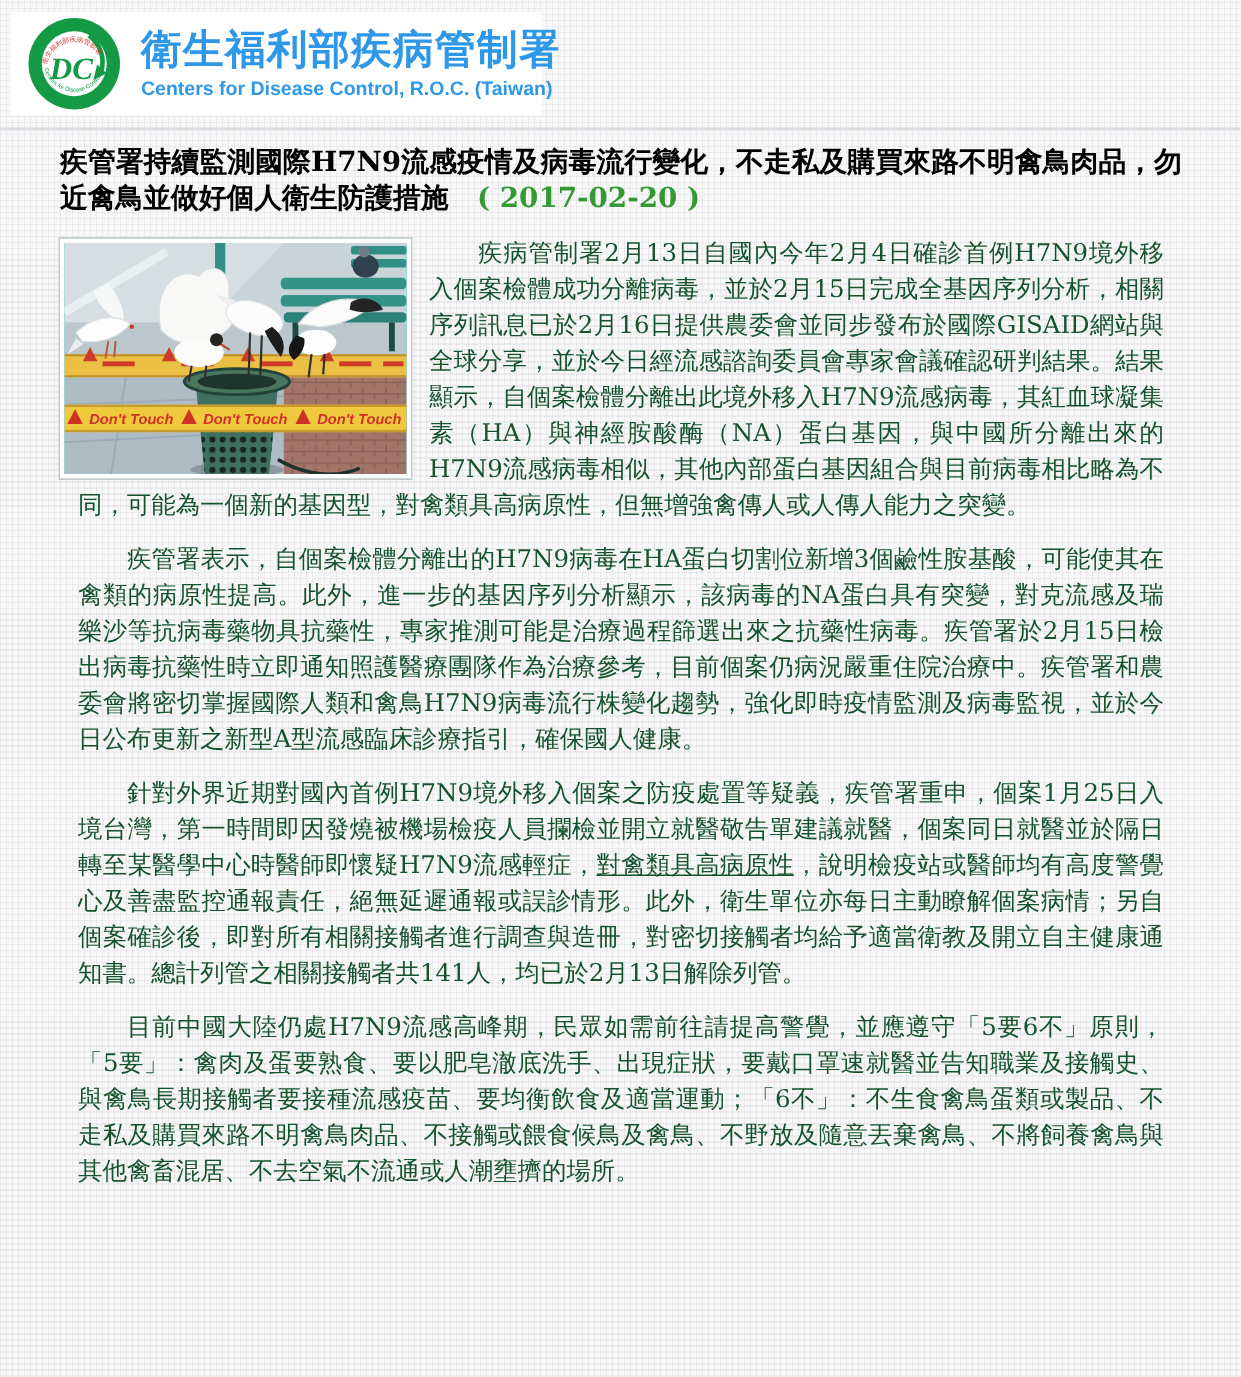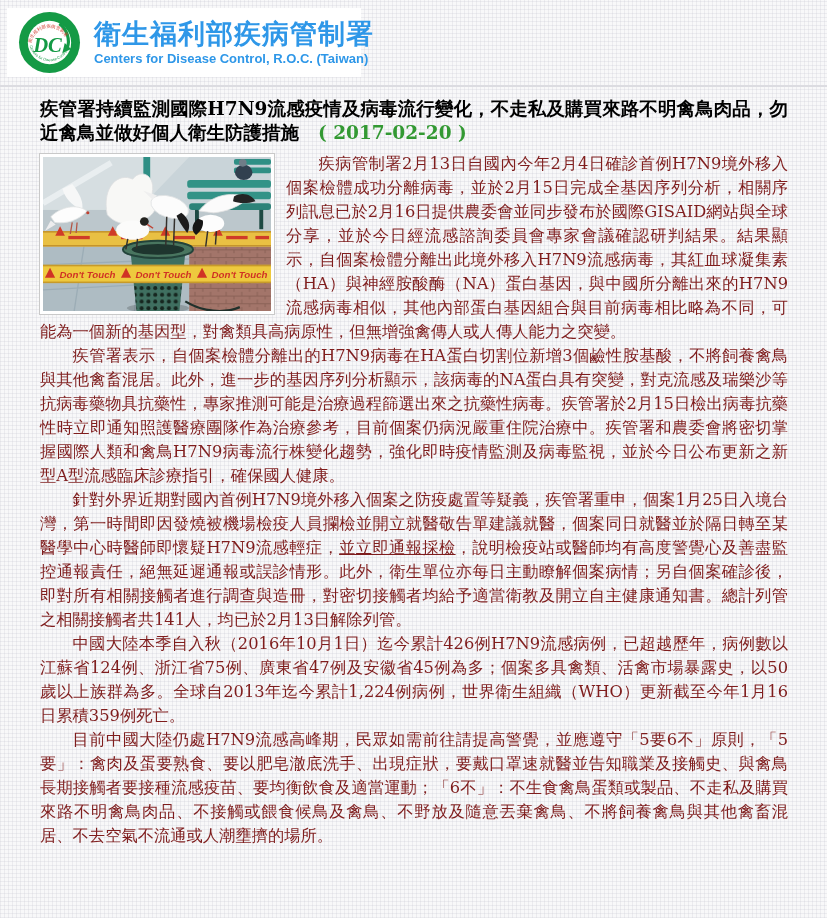--- a/index.html
+++ b/index.html
@@ -34,22 +34,22 @@
   }
   .date{color:#339933;font-weight:bold;margin-left:19px;white-space:nowrap;}
   .article-body{color:#000;}
   figure.photo{
     float:left;margin:2px 12px 4px 0;padding:0;
     width:228px;height:154px;border:3px solid #ffffff;outline:1px solid #c9c9c9;
     background:#14b8a6;
   }
   figure.photo svg{display:block;}
   p.para{
-    margin:0;padding:0;text-indent:2em;text-align:justify;
-    font-size:16.3px;line-height:24px;color:#7f1d1d;
+    margin:12px;padding:0;text-indent:2em;text-align:justify;
+    font-size:16.3px;line-height:24px;color:#14532d;
   }
   .u{text-decoration:underline;}
 </style>
 </head>
 <body>
 
 <div class="page">
 
   <header>
     <div class="header-band">
@@ -189,20 +189,19 @@
               <path d="M159,64 C152,70 152,77 157,81 C163,77 165,70 164,66 Z" fill="#161616"></path>
               <path d="M169,77 L167,93 M178,77 L177,91" stroke="#33302c" stroke-width="1.5"></path>
             </g>
           </g>
 
           <path d="M146,150 C164,161 186,163 202,156" stroke="#20302b" stroke-width="2.4" fill="none"></path>
         </svg>
       </figure>
 
     <p class="para"><span>疾病管制署2月13日自國內今年2月4日確診首例H7N9境外移入個案檢體成功分離病毒，並於2月15日完成全基因序列分析，相關序列訊息已於2月16日提供農委會並同步發布於國際GISAID網站與全球分享，並於今日經流感諮詢委員會專家會議確認研判結果。結果顯示，自個案檢體分離出此境外移入H7N9流感病毒，其紅血球凝集素（HA）與神經胺酸酶（NA）蛋白基因，與中國所分離出來的H7N9流感病毒相似，其他內部蛋白基因組合與目前病毒相比略為不同，可能為一個新的基因型，對禽類具高病原性，但無增強禽傳人或人傳人能力之突變。</span></p>
-        <p class="para"><span>疾管署表示，自個案檢體分離出的H7N9病毒在HA蛋白切割位新增3個鹼性胺基酸，不將飼養禽鳥與其他禽畜混居。此外，進一步的基因序列分析顯示，該病毒的NA蛋白具有突變，對克流感及瑞樂沙等抗病毒藥物具抗藥性，專家推測可能是治療過程篩選出來之抗藥性病毒。疾管署於2月15日檢出病毒抗藥性時立即通知照護醫療團隊作為治療參考，目前個案仍病況嚴重住院治療中。疾管署和農委會將密切掌握國際人類和禽鳥H7N9病毒流行株變化趨勢，強化即時疫情監測及病毒監視，並於今日公布更新之新型A型流感臨床診療指引，確保國人健康。</span></p>
-        <p class="para"><span>針對外界近期對國內首例H7N9境外移入個案之防疫處置等疑義，疾管署重申，個案1月25日入境台灣，第一時間即因發燒被機場檢疫人員攔檢並開立就醫敬告單建議就醫，個案同日就醫並於隔日轉至某醫學中心時醫師即懷疑H7N9流感輕症，</span><span class="u">並立即通報採檢</span><span>，說明檢疫站或醫師均有高度警覺心及善盡監控通報責任，絕無延遲通報或誤診情形。此外，衛生單位亦每日主動瞭解個案病情；另自個案確診後，即對所有相關接觸者進行調查與造冊，對密切接觸者均給予適當衛教及開立自主健康通知書。總計列管之相關接觸者共141人，均已於2月13日解除列管。</span></p>
-        <p class="para"><span>中國大陸本季自入秋（2016年10月1日）迄今累計426例H7N9流感病例，已超越歷年，病例數以江蘇省124例、浙江省75例、廣東省47例及安徽省45例為多；個案多具禽類、活禽市場暴露史，以50歲以上族群為多。全球自2013年迄今累計1,224例病例，世界衛生組織（WHO）更新截至今年1月16日累積359例死亡。</span></p>
+        <p class="para"><span>疾管署表示，自個案檢體分離出的H7N9病毒在HA蛋白切割位新增3個鹼性胺基酸，可能使其在禽類的病原性提高。此外，進一步的基因序列分析顯示，該病毒的NA蛋白具有突變，對克流感及瑞樂沙等抗病毒藥物具抗藥性，專家推測可能是治療過程篩選出來之抗藥性病毒。疾管署於2月15日檢出病毒抗藥性時立即通知照護醫療團隊作為治療參考，目前個案仍病況嚴重住院治療中。疾管署和農委會將密切掌握國際人類和禽鳥H7N9病毒流行株變化趨勢，強化即時疫情監測及病毒監視，並於今日公布更新之新型A型流感臨床診療指引，確保國人健康。</span></p>
+        <p class="para"><span>針對外界近期對國內首例H7N9境外移入個案之防疫處置等疑義，疾管署重申，個案1月25日入境台灣，第一時間即因發燒被機場檢疫人員攔檢並開立就醫敬告單建議就醫，個案同日就醫並於隔日轉至某醫學中心時醫師即懷疑H7N9流感輕症，</span><span class="u">對禽類具高病原性</span><span>，說明檢疫站或醫師均有高度警覺心及善盡監控通報責任，絕無延遲通報或誤診情形。此外，衛生單位亦每日主動瞭解個案病情；另自個案確診後，即對所有相關接觸者進行調查與造冊，對密切接觸者均給予適當衛教及開立自主健康通知書。總計列管之相關接觸者共141人，均已於2月13日解除列管。</span></p>
         <p class="para"><span>目前中國大陸仍處H7N9流感高峰期，民眾如需前往請提高警覺，並應遵守「5要6不」原則，「5要」：禽肉及蛋要熟食、要以肥皂澈底洗手、出現症狀，要戴口罩速就醫並告知職業及接觸史、與禽鳥長期接觸者要接種流感疫苗、要均衡飲食及適當運動；「6不」：不生食禽鳥蛋類或製品、不走私及購買來路不明禽鳥肉品、不接觸或餵食候鳥及禽鳥、不野放及隨意丟棄禽鳥、不將飼養禽鳥與其他禽畜混居、不去空氣不流通或人潮壅擠的場所。</span></p>
       </div>
   </main>
 
 </div>
 
 </body></html>

